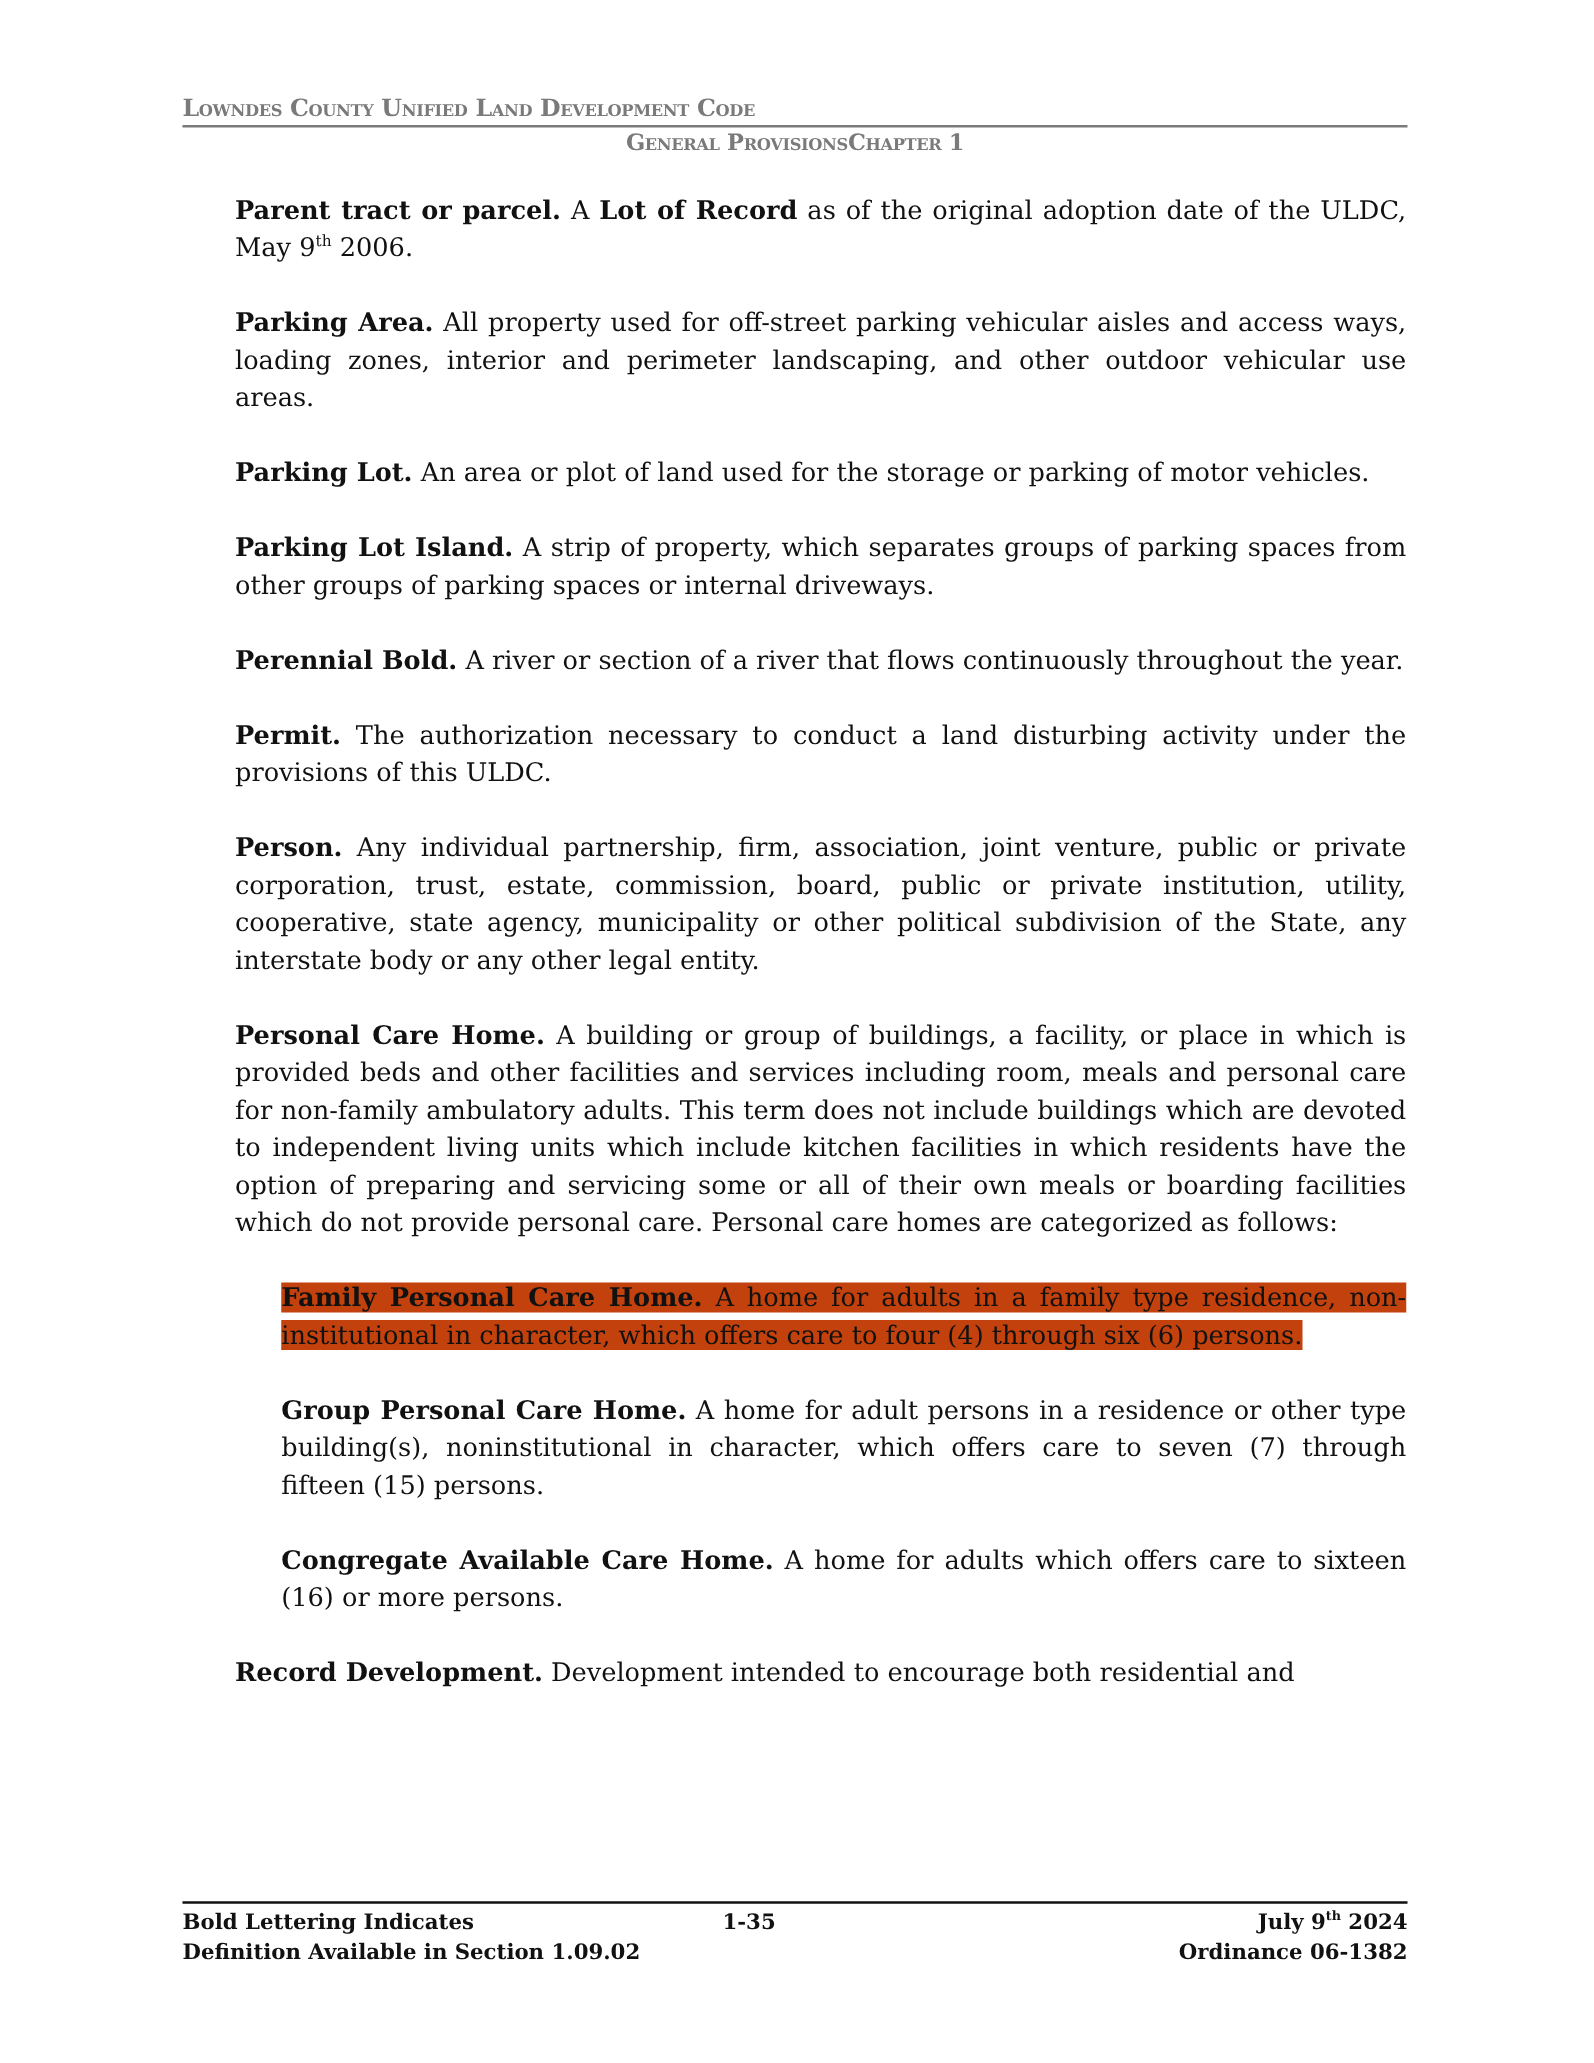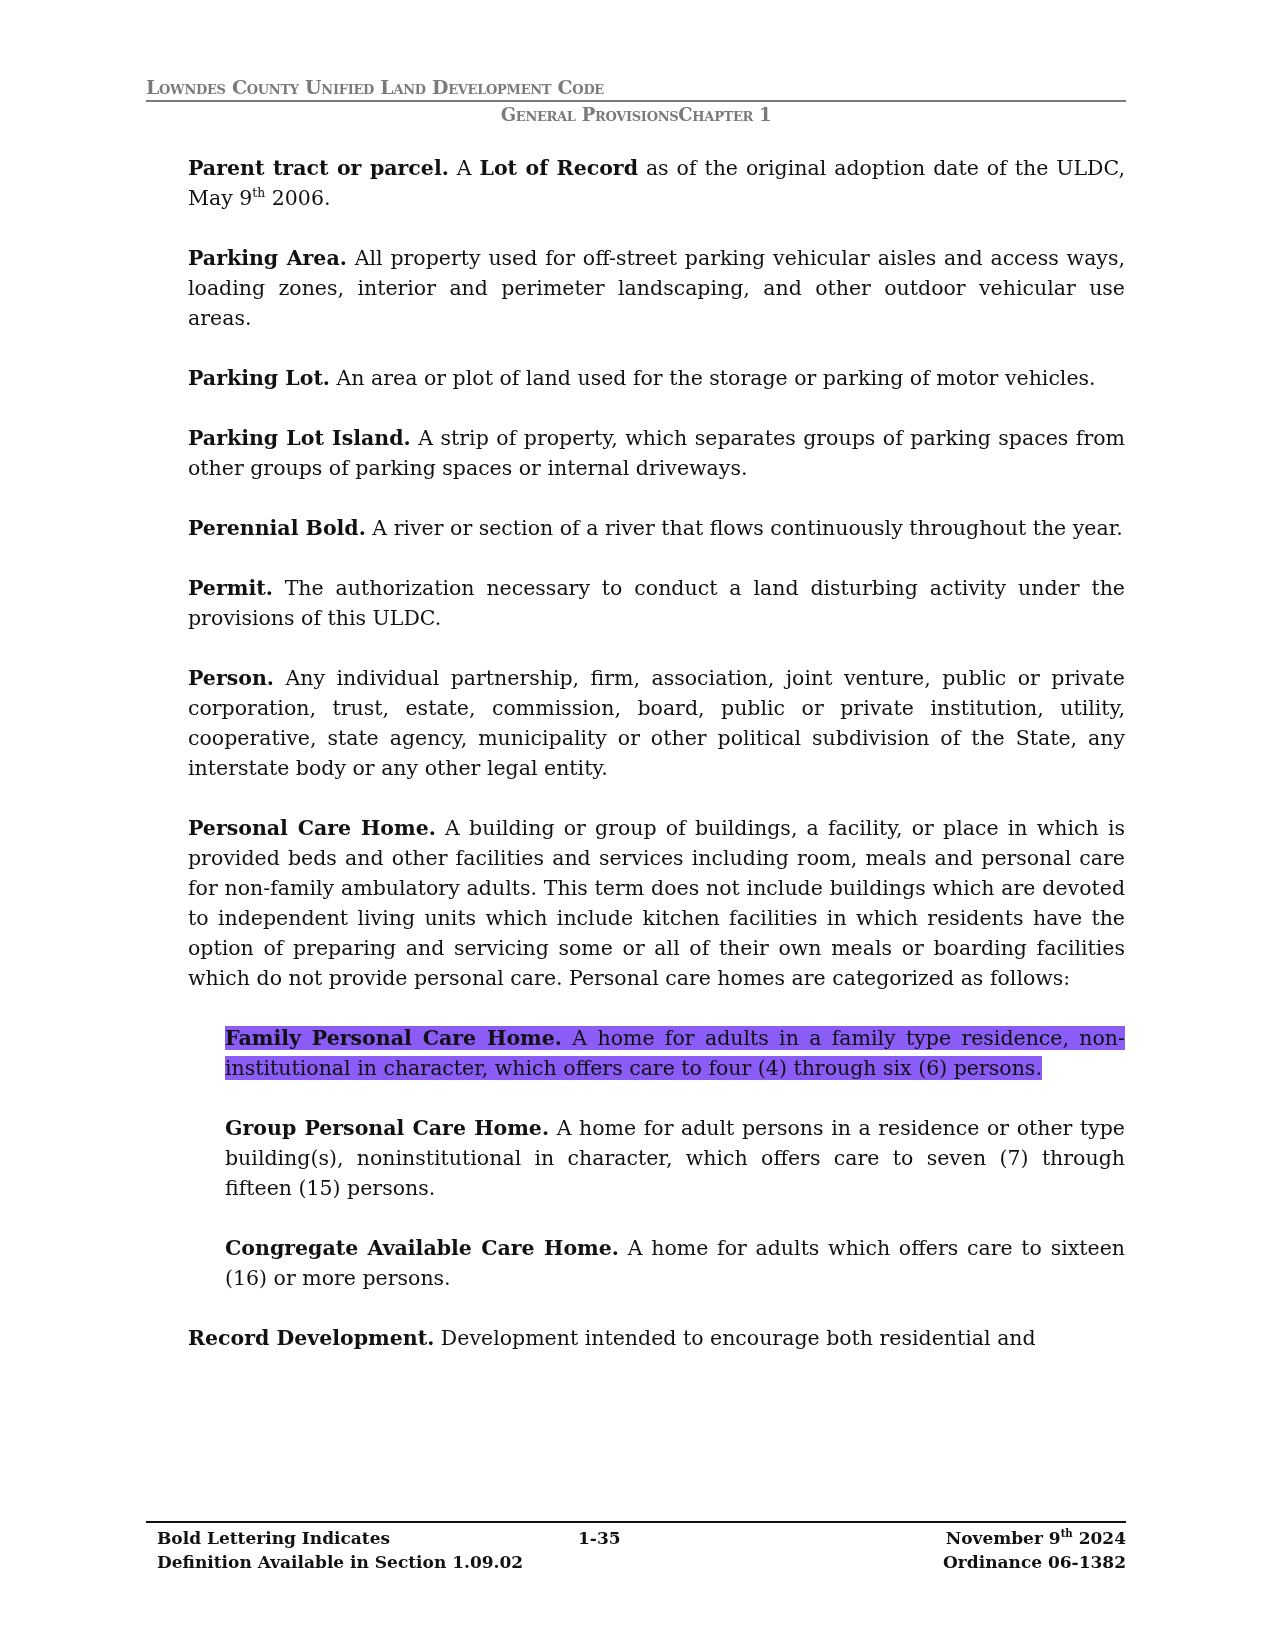--- a/index.html
+++ b/index.html
@@ -8,25 +8,25 @@
 
   .hdr { position: absolute; left: 146px; width: 980px; font-family: "DejaVu Serif", "Liberation Serif", serif; color: #7a7a7a; font-weight: bold; }
   .hdr-title { top: 76px; font-size: 19px; font-variant: small-caps; letter-spacing: -0.3px; }
   .hdr-rule { position: absolute; left: 146px; top: 100px; width: 980px; height: 2px; background: #7a7a7a; }
   .hdr-row { top: 104px; display: flex; justify-content: center; font-size: 18px; font-variant: small-caps; letter-spacing: -0.3px; }
 
   .body { position: absolute; left: 188px; top: 153px; width: 937px; font-family: "DejaVu Serif", "Liberation Serif", serif; font-size: 20.5px; line-height: 30px; color: #111; text-align: justify; }
   .def { margin: 0 0 30px 0; }
   .def b { font-weight: bold; }
   .sub { margin-left: 37px; }
-  .hl { background: #8b5cf6; }
+  .hl { background: #c2410c; }
 
   .ftr-rule { position: absolute; left: 146px; top: 1521px; width: 980px; height: 1.5px; background: #111; }
   .ftr { position: absolute; left: 146px; top: 1526px; width: 980px; font-family: "DejaVu Serif", "Liberation Serif", serif; font-size: 17px; font-weight: bold; color: #111; line-height: 24px; }
-  .ftr-left { position: absolute; left: 11px; top: 0; white-space: nowrap; }
+  .ftr-left { position: absolute; left: 0; top: 0; white-space: nowrap; }
   .ftr-center { position: absolute; left: 432px; top: 0; }
   .ftr-right { position: absolute; right: 0; top: 0; text-align: right; white-space: nowrap; }
   sup { font-size: 0.6em; line-height: 0; }
 </style>
 </head>
 <body>
 
 <div class="page">
 
   <div class="hdr hdr-title">Lowndes County Unified Land Development Code</div>
@@ -64,18 +64,18 @@
   </div>
 
   <div class="ftr-rule"></div>
   <div class="ftr">
     <div class="ftr-left">
       <div>Bold Lettering Indicates</div>
       <div>Definition Available in Section 1.09.02</div>
     </div>
     <div class="ftr-center">1-35</div>
     <div class="ftr-right">
-      <div><span>November 9</span><sup>th</sup><span> 2024</span></div>
+      <div><span>July 9</span><sup>th</sup><span> 2024</span></div>
       <div>Ordinance 06-1382</div>
     </div>
   </div>
 
 </div>
 
 </body></html>

